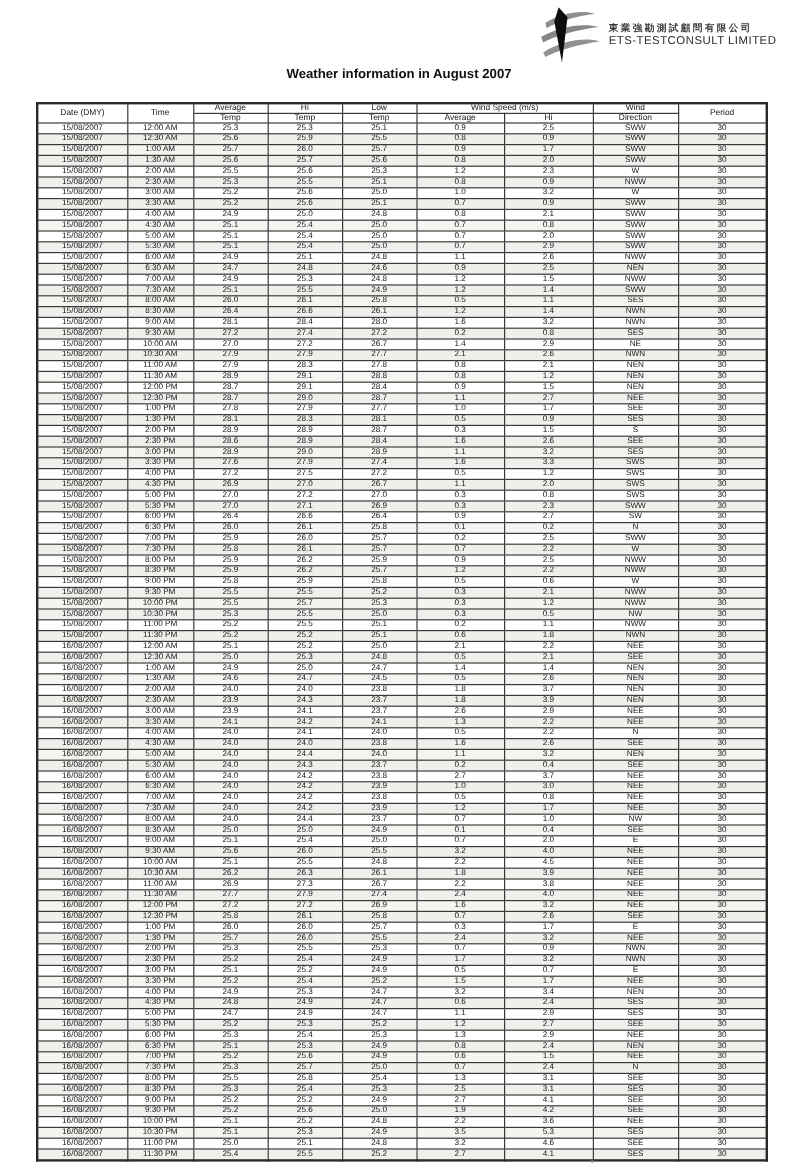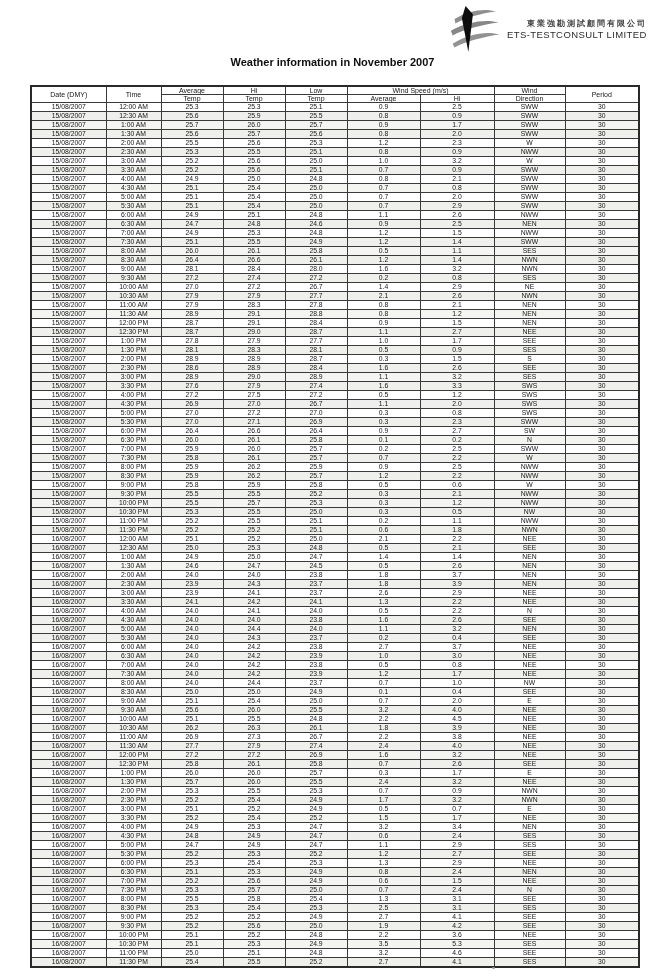--- a/index.html
+++ b/index.html
@@ -12,21 +12,21 @@
     overflow:hidden;
   }
   .logo-block {
     position:absolute; top:6px; right:18px;
     display:flex; align-items:center;
   }
   .logo-mark { width:58px; height:46px; flex:0 0 auto; }
   .logo-text { margin-left:6px; }
   .logo-zh {
     font-size:8px; font-weight:bold; letter-spacing:2px;
-    color:#3c3c3c; white-space:nowrap; line-height:11px;margin-left:20px;
+    color:#3c3c3c; white-space:nowrap; line-height:11px;
   }
   .logo-en {
     font-size:9.5px; font-weight:normal; letter-spacing:0.4px;
     color:#2b2b2b; white-space:nowrap; line-height:11px;
   }
   .doc-title {
     position:absolute; top:56px; left:0; right:0;
     text-align:center; font-size:11px; font-weight:bold; color:#0f0f0f;
   }
   table.weather {
@@ -69,21 +69,21 @@
     <path d="M8 27 C25 17 47 14 60 18 C43 20 21 26 10 32 Z" fill="#878787"></path>
     <path d="M10 41 C27 30 48 27 61 31 C45 33 23 39 12 45 Z" fill="#929292"></path>
     <path d="M24 0 L32 9 L27 50 L20 13 Z" fill="#0d0d0d"></path>
   </svg>
   <div class="logo-text">
     <div class="logo-zh">東業強勘測試顧問有限公司</div>
     <div class="logo-en">ETS-TESTCONSULT LIMITED</div>
   </div>
 </div>
 
-<div class="doc-title">Weather information in November 2007</div>
+<div class="doc-title">Weather information in August 2007</div>
 
 <table class="weather">
   <colgroup>
     <col class="c-date">
       <col class="c-time">
       <col class="c-avgt">
       <col class="c-hit">
     <col class="c-lowt">
       <col class="c-wavg">
       <col class="c-whi">

